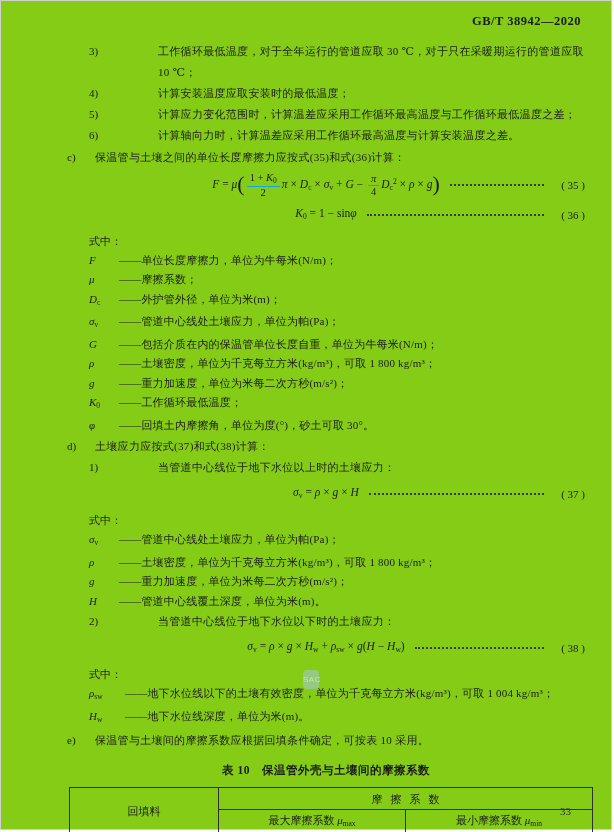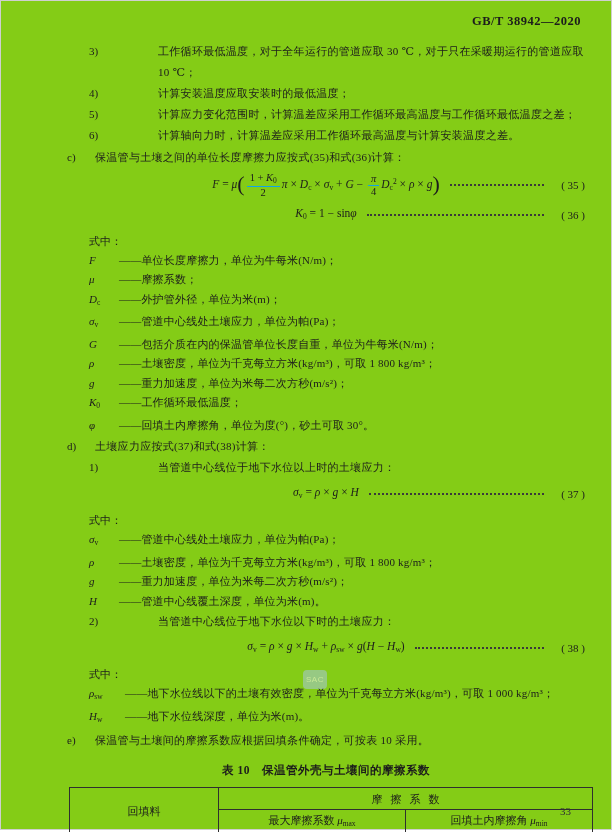--- a/index.html
+++ b/index.html
@@ -62,21 +62,21 @@
   table{border-collapse:collapse;width:524px;margin-left:2px;font-size:11px;table-layout:fixed;}
   th,td{border:1px solid #2f2f2f;text-align:center;font-weight:normal;padding:0;}
   .r1{height:22px;}
   .r2{height:23px;}
   .dr{height:25px;}
   .colfill{width:148px;}
   .friction-hdr{letter-spacing:8px;text-indent:8px;}
   
   .wm{
     position:absolute;left:302px;top:669px;
-    width:24px;height:19px;border-radius:4px;
+    width:16px;height:19px;border-radius:4px;
     background:#a8c8dc;opacity:.55;
     color:#ffffff;font-size:8px;line-height:19px;text-align:center;
     font-family:"Liberation Sans",sans-serif;letter-spacing:.5px;
   }
   .pagenum{
     position:absolute;right:40px;bottom:12px;
     font-size:11px;color:#333;
   }
 </style>
 </head>
@@ -218,42 +218,42 @@
       <span class="fx"><span class="it">σ</span><sub>v</sub><span> = </span><span class="it">ρ</span><span> × </span><span class="it">g</span><span> × </span><span class="it">H</span><sub>w</sub><span> + </span><span class="it">ρ</span><sub>sw</sub><span> × </span><span class="it">g</span><span>(</span><span class="it">H</span><span> − </span><span class="it">H</span><sub>w</sub><span>)</span></span>
       <span class="right">
           <span class="dots"></span>
           <span class="eqnum">( 38 )</span>
         </span>
     </div>
 
     <div class="wlabel">式中：</div>
     <div class="defrow">
         <span class="sym" style="flex-basis:36px"><span class="it">ρ</span><sub>sw</sub></span>
-        <span class="desc">——地下水位线以下的土壤有效密度，单位为千克每立方米(kg/m³)，可取 1 000 kg/m³；</span>
+        <span class="desc">——地下水位线以下的土壤有效密度，单位为千克每立方米(kg/m³)，可取 1 004 kg/m³；</span>
       </div>
     <div class="defrow">
         <span class="sym" style="flex-basis:36px"><span class="it">H</span><sub>w</sub></span>
         <span class="desc">——地下水位线深度，单位为米(m)。</span>
       </div>
 
     <div class="letteritem">
       <span class="n">e)</span>
       <span class="t">保温管与土壤间的摩擦系数应根据回填条件确定，可按表 10 采用。</span>
     </div>
 
     <div class="tbl-title">表 10　保温管外壳与土壤间的摩擦系数</div>
     <table>
       <tbody>
           <tr class="r1">
         <th class="colfill" rowspan="2">回填料</th>
         <th colspan="2" class="friction-hdr">摩擦系数</th>
       </tr>
       <tr class="r2">
         <th><span>最大摩擦系数 </span><span class="it">μ</span><sub>max</sub></th>
-        <th><span>回填土内摩擦角 </span><span class="it">μ</span><sub>min</sub></th>
+        <th><span>最小摩擦系数 </span><span class="it">μ</span><sub>min</sub></th>
       </tr>
       <tr class="dr">
         <td>中　砂</td>
         <td>0.40</td>
         <td>0.20</td>
       </tr>
 
     </tbody>
       </table>
   </div>

